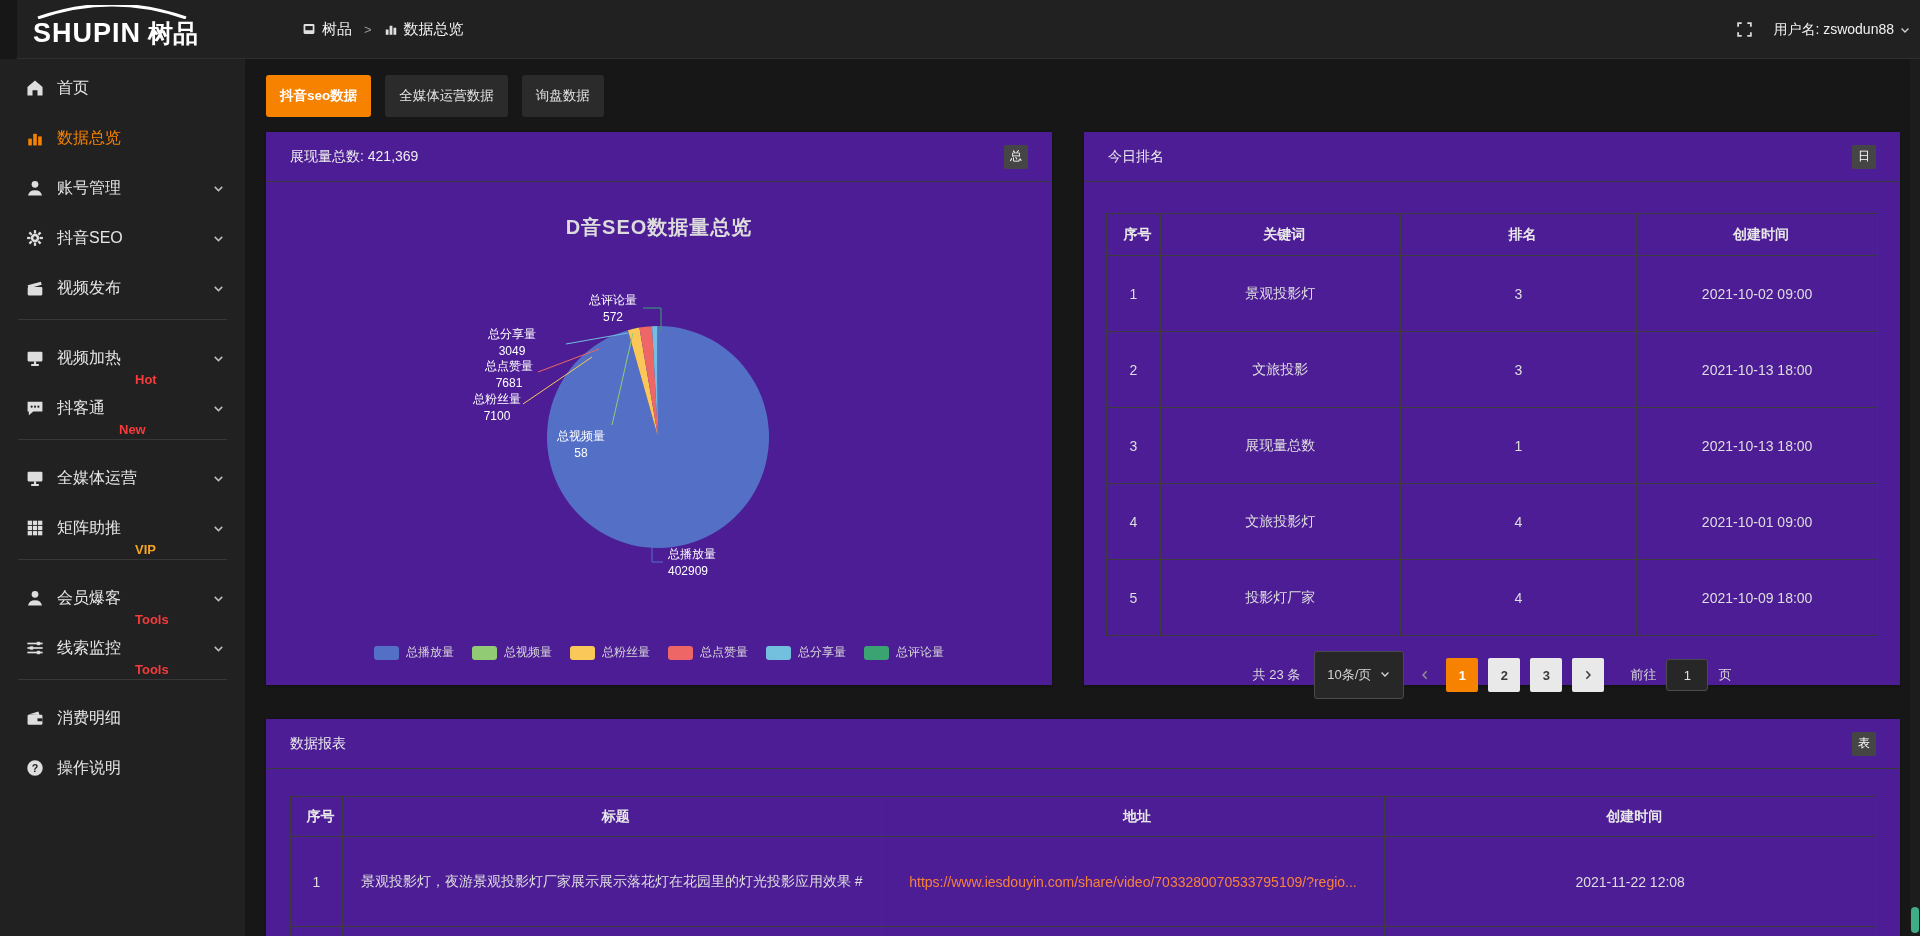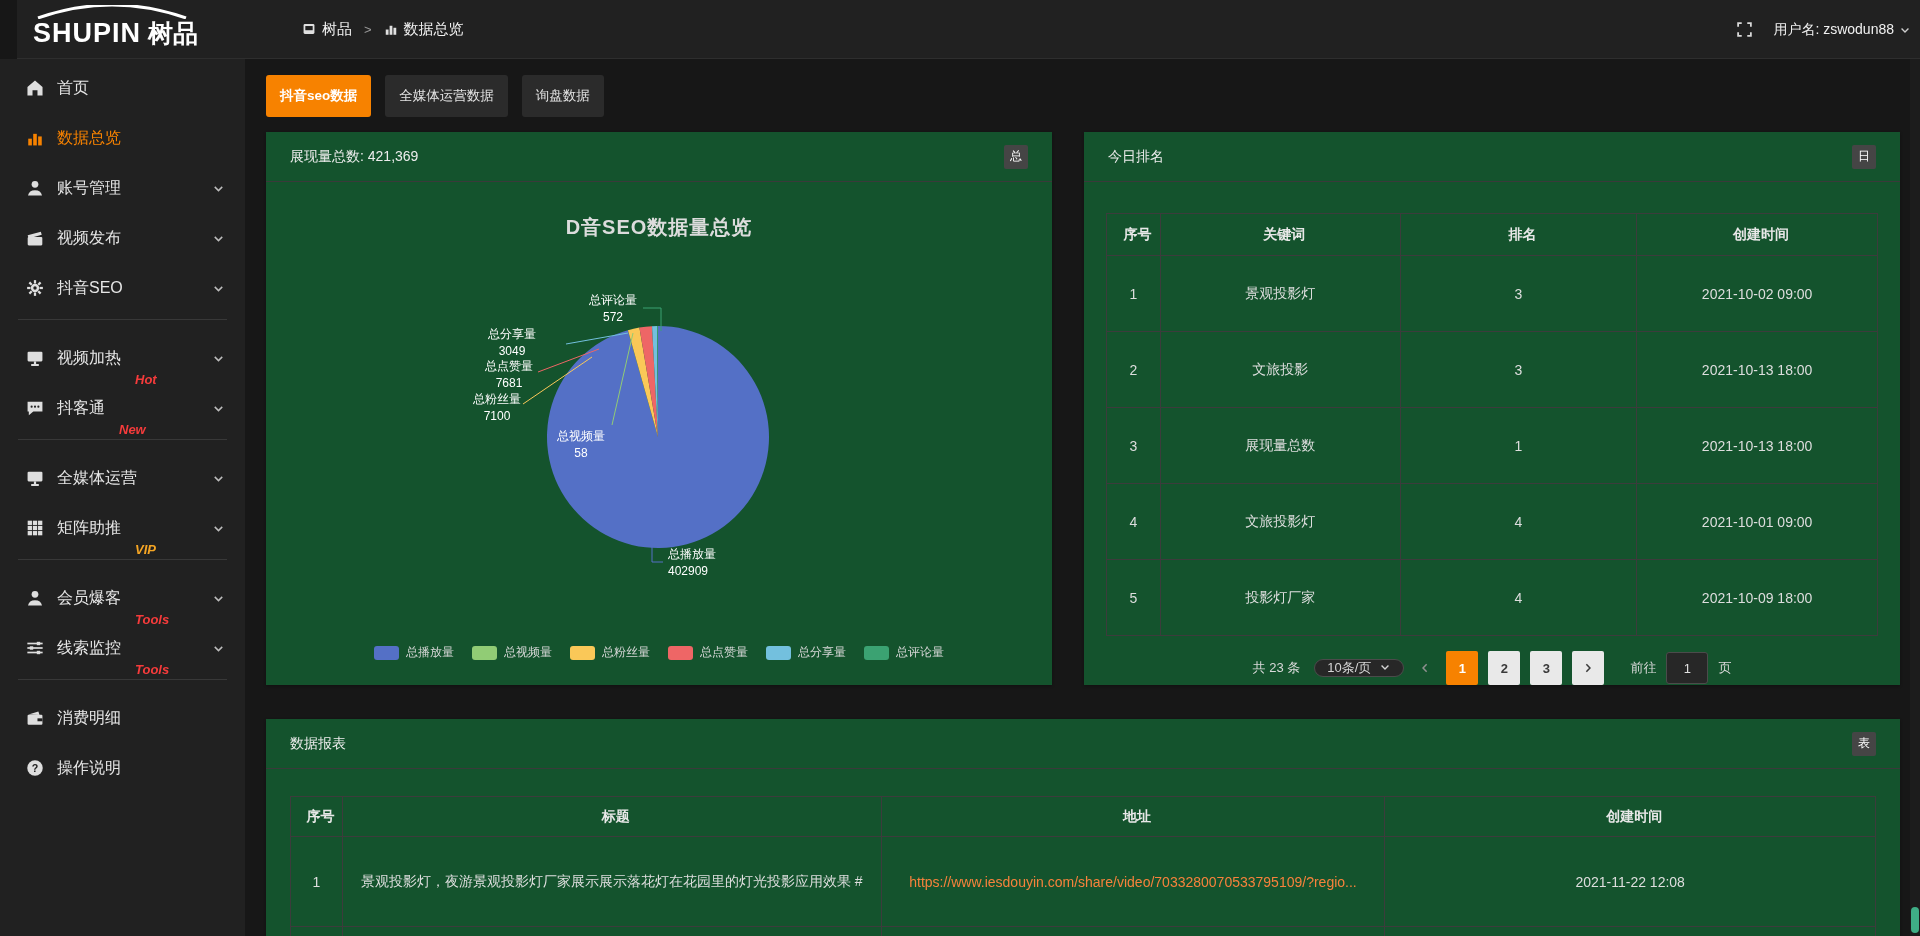--- a/index.html
+++ b/index.html
@@ -38,33 +38,33 @@
   }
   .menu-item {
     position:relative; height:50px; display:flex; align-items:center;
     padding-left:26px; cursor:pointer; color:#e6e6e6;
   }
   .menu-item .mi-icon { width:18px; height:18px; margin-right:13px; display:inline-flex; color:#dedede; }
   .menu-item .mi-icon svg { width:18px; height:18px; }
   .menu-item .mi-label { font-size:16px; }
   .menu-item.active { color:#f78200; }
   .menu-item.active .mi-icon { color:#f78200; }
-  .mi-badge { margin-left:14px; font-size:13px; font-style:italic; font-weight:700;margin-top:42px; }
+  .mi-badge { margin-left:14px; font-size:13px; font-weight:700;margin-top:42px; }
   .mi-chev { position:absolute; right:20px; width:13px; height:13px; color:#bdbdbd; display:inline-flex; }
   .mi-chev svg { width:13px; height:13px; }
   .menu-divider { height:1px; background:#383838; margin:6px 18px 13px 18px; }
   
   .tabs { position:absolute; left:266px; top:75px; display:flex; gap:14px; z-index:2; }
   .tab {
     height:42px; padding:0 14px; display:flex; align-items:center;
     background:#2b2b2b; color:#e3e3e3; font-size:13.5px; border-radius:3px; cursor:pointer;
   }
   .tab.active { background:#f78200; color:#fff; font-weight:700; }
   
-  .panel { position:absolute; background:#14532d; box-shadow:0 1px 3px rgba(0,0,0,.3); }
+  .panel { position:absolute; background:#4c1d95; box-shadow:0 1px 3px rgba(0,0,0,.3); }
   .panel-header {
     height:50px; display:flex; align-items:center; justify-content:space-between;
     padding:0 24px; border-bottom:1px solid #3a3a3a; font-size:14px; color:#ededed;
   }
   .panel-badge {
     width:24px; height:24px; background:#454545; color:#fff; font-size:12px;
     border:none; border-radius:2px; cursor:pointer; display:flex; align-items:center; justify-content:center;
     font-family:inherit;
   }
   .panel-body { position:relative; }
@@ -95,22 +95,22 @@
   #rank-table td { height:76px; }
   #report-table { margin:27px 24px 0 24px; }
   #report-table th { height:40px; }
   #report-table td { height:90px; }
   td.cell-left { text-align:left; padding:0 18px; }
   .report-link { color:#f7823c; cursor:pointer; display:block; overflow:hidden; text-overflow:ellipsis; white-space:nowrap; }
   
   .pg { display:flex; align-items:center; justify-content:center; gap:10px; margin-top:15px; font-size:13px; color:#d9d9d9; }
   .pg-total { margin-right:4px; }
   .pg-size {
-    display:flex; align-items:center; gap:8px; height:18px; padding:0 12px;
-    background:#272727; border:1px solid #4b4b4b; border-radius:12px; cursor:pointer; color:#d5d5d5;
+    display:flex; align-items:center; gap:8px; height:48px; padding:0 12px;
+    background:#272727; border:1px solid #4b4b4b; border-radius:3px; cursor:pointer; color:#d5d5d5;
   }
   .pg-prev { width:22px; height:34px; display:flex; align-items:center; justify-content:center; color:#8f8f8f; cursor:default; }
   .pg-prev svg, .pg-next svg, .pg-size svg { width:12px; height:12px; }
   .pg-num, .pg-next {
     min-width:32px; height:34px; border:none; border-radius:2px; background:#e9e9e9;
     color:#3a3a3a; font-size:13px; font-weight:700; cursor:pointer; display:flex; align-items:center; justify-content:center;
     font-family:inherit;
   }
   .pg-num.active { background:#f78200; color:#fff; }
   .pg-jump-input {
@@ -195,49 +195,49 @@
       <span class="mi-label">账号管理</span>
       <span class="mi-chev">
         <svg viewBox="0 0 16 16" fill="none" stroke="currentColor" stroke-width="1.8">
           <path d="M3.4 6l4.6 4.6L12.6 6"></path>
         </svg>
       </span>
     </div>
     <div class="menu-item">
       <span class="mi-icon">
         <svg viewBox="0 0 16 16">
-          <path d="M1.5 5.6L13.2 2.4l.8 2.8L2.3 8.4z" fill="currentColor"></path>
-          <rect x="1.5" y="7" width="13" height="7.6" rx="1" fill="currentColor"></rect>
-        </svg>
-      </span>
-      <span class="mi-label">视频发布</span>
-      <span class="mi-chev">
-        <svg viewBox="0 0 16 16" fill="none" stroke="currentColor" stroke-width="1.8">
-          <path d="M3.4 6l4.6 4.6L12.6 6"></path>
-        </svg>
-      </span>
-    </div>
-    <div class="menu-item">
-      <span class="mi-icon">
-        <svg viewBox="0 0 16 16">
           <g stroke="currentColor" stroke-width="2">
             <line x1="8" y1="1" x2="8" y2="4"></line>
             <line x1="8" y1="12" x2="8" y2="15"></line>
             <line x1="1" y1="8" x2="4" y2="8"></line>
             <line x1="12" y1="8" x2="15" y2="8"></line>
             <line x1="3" y1="3" x2="5.1" y2="5.1"></line>
             <line x1="10.9" y1="10.9" x2="13" y2="13"></line>
             <line x1="3" y1="13" x2="5.1" y2="10.9"></line>
             <line x1="10.9" y1="5.1" x2="13" y2="3"></line>
           </g>
           <circle cx="8" cy="8" r="3.7" fill="currentColor"></circle>
           <circle cx="8" cy="8" r="1.5" fill="#212121"></circle>
         </svg>
       </span>
       <span class="mi-label">抖音SEO</span>
+      <span class="mi-chev">
+        <svg viewBox="0 0 16 16" fill="none" stroke="currentColor" stroke-width="1.8">
+          <path d="M3.4 6l4.6 4.6L12.6 6"></path>
+        </svg>
+      </span>
+    </div>
+    <div class="menu-item">
+      <span class="mi-icon">
+        <svg viewBox="0 0 16 16">
+          <path d="M1.5 5.6L13.2 2.4l.8 2.8L2.3 8.4z" fill="currentColor"></path>
+          <rect x="1.5" y="7" width="13" height="7.6" rx="1" fill="currentColor"></rect>
+        </svg>
+      </span>
+      <span class="mi-label">视频发布</span>
       <span class="mi-chev">
         <svg viewBox="0 0 16 16" fill="none" stroke="currentColor" stroke-width="1.8">
           <path d="M3.4 6l4.6 4.6L12.6 6"></path>
         </svg>
       </span>
     </div>
     <div class="menu-divider"></div>
     <div class="menu-item">
       <span class="mi-icon">
         <svg viewBox="0 0 16 16">

